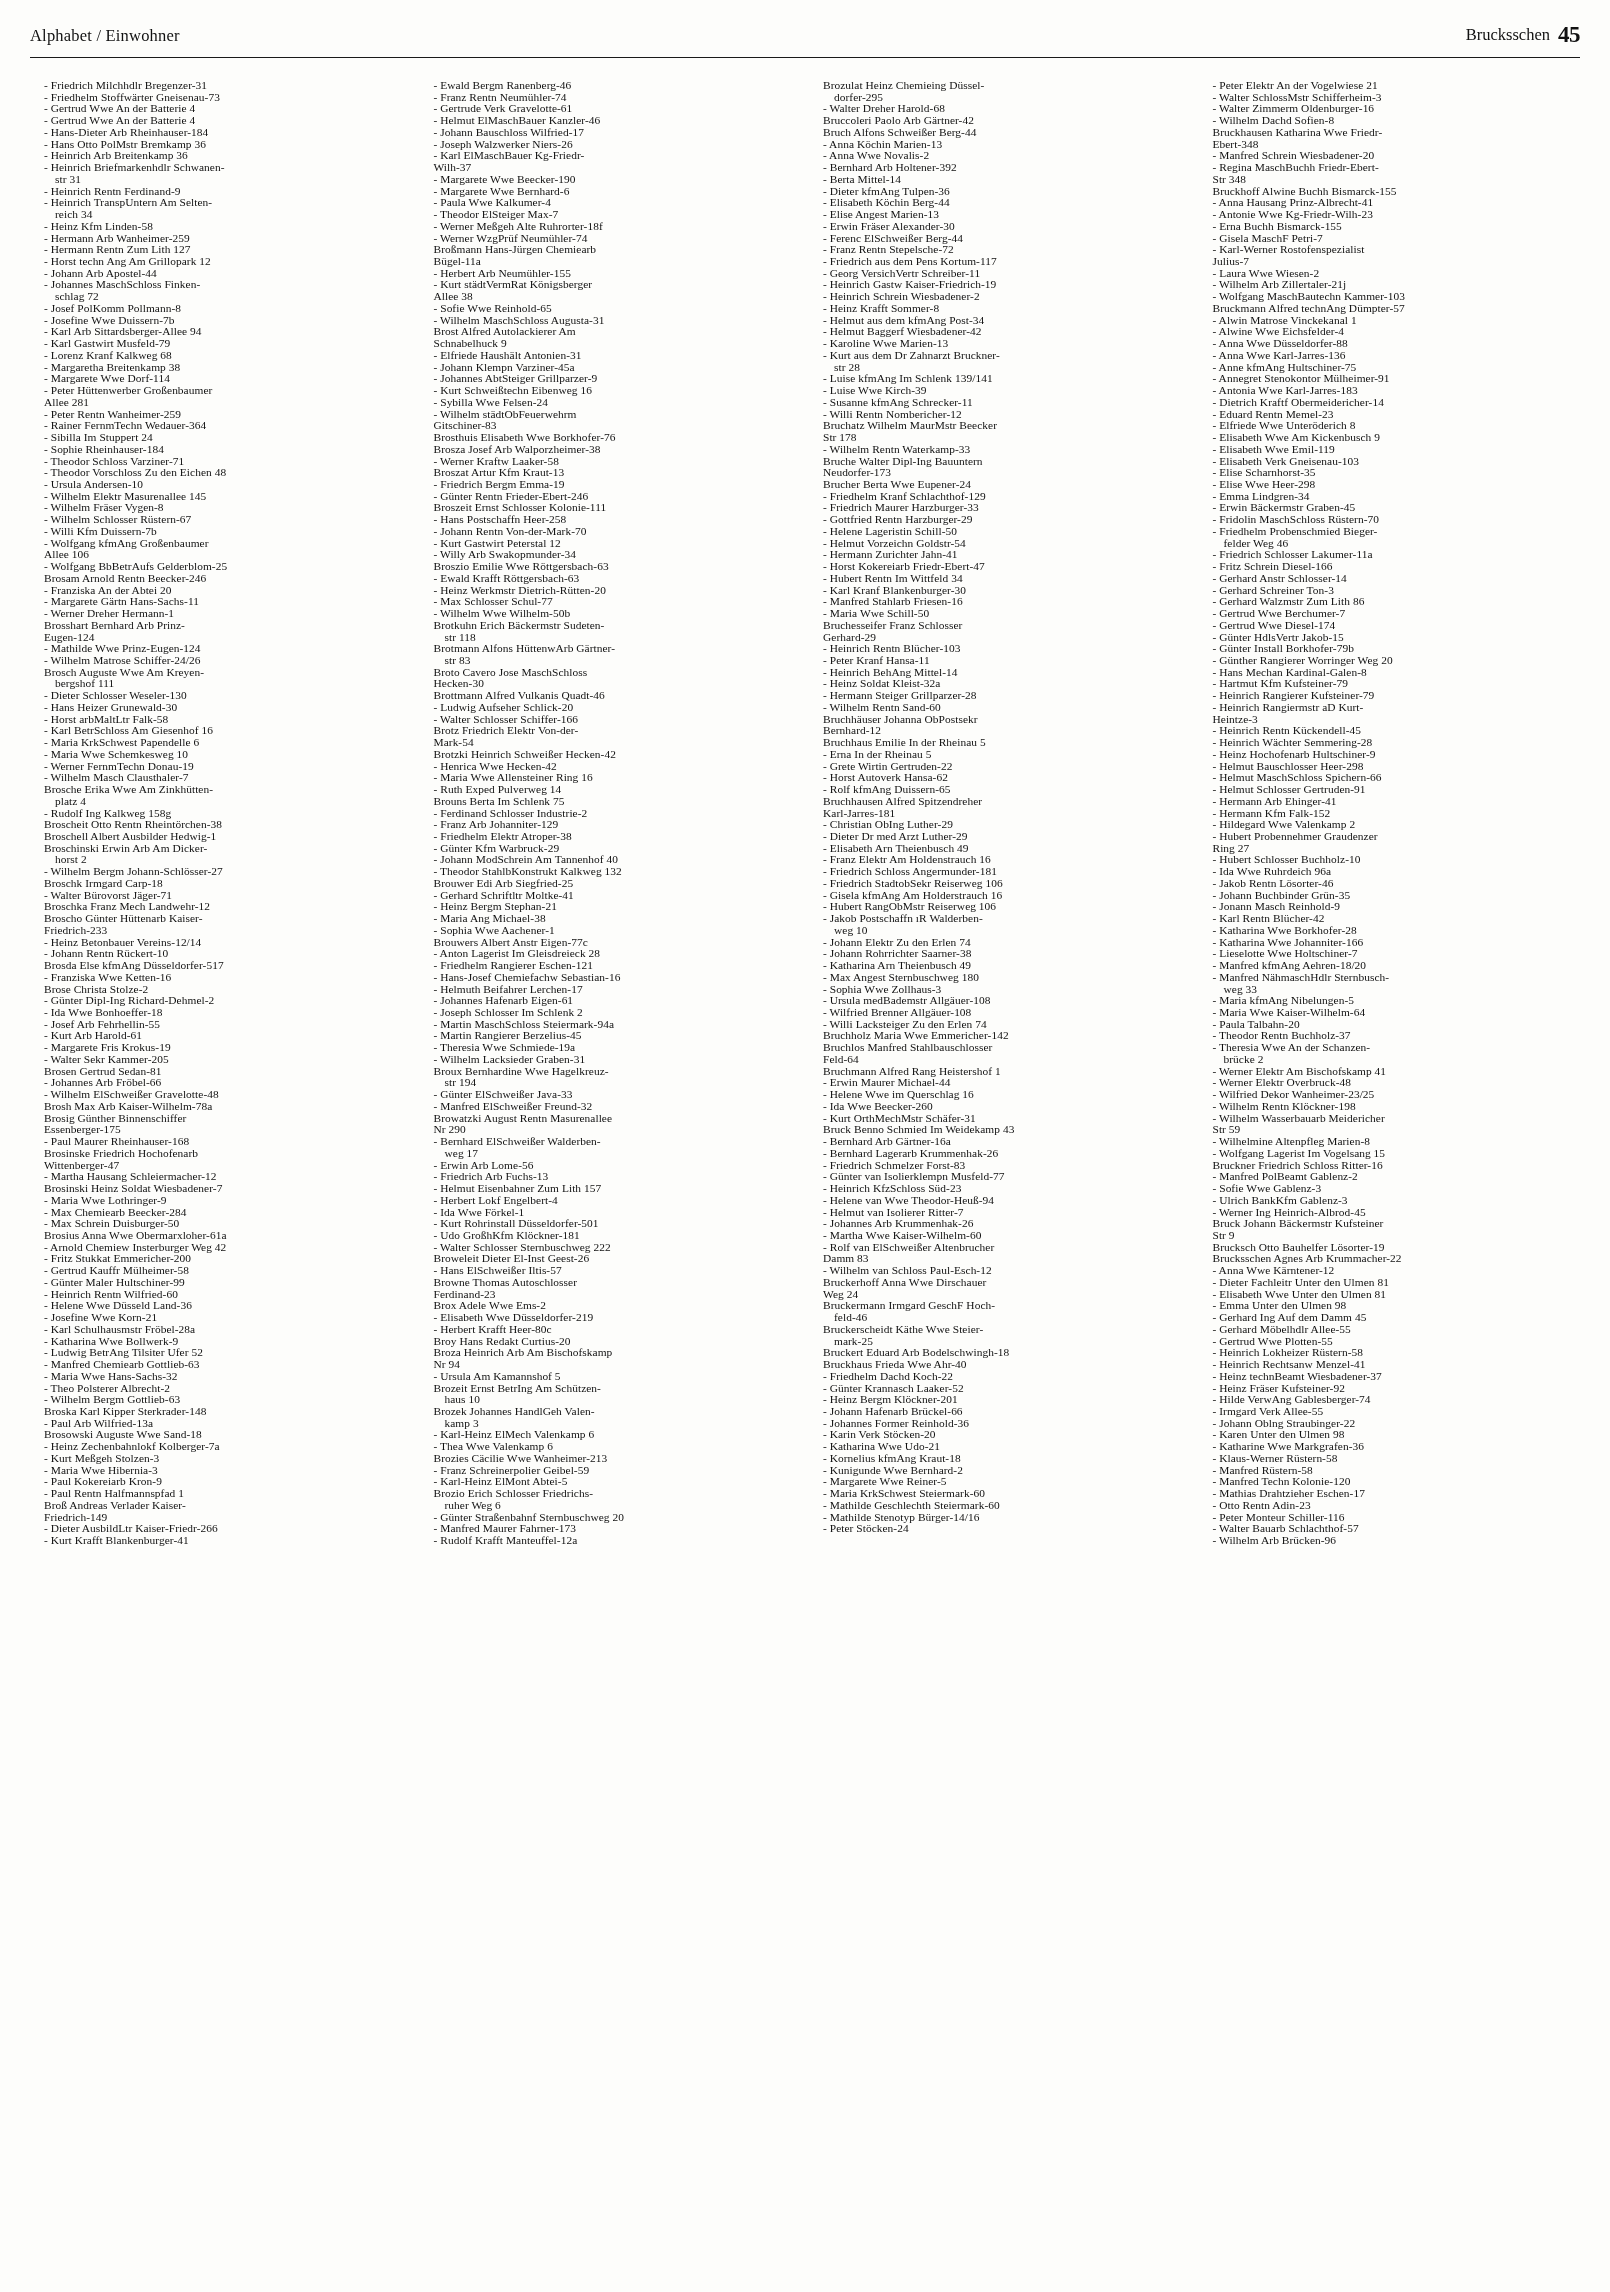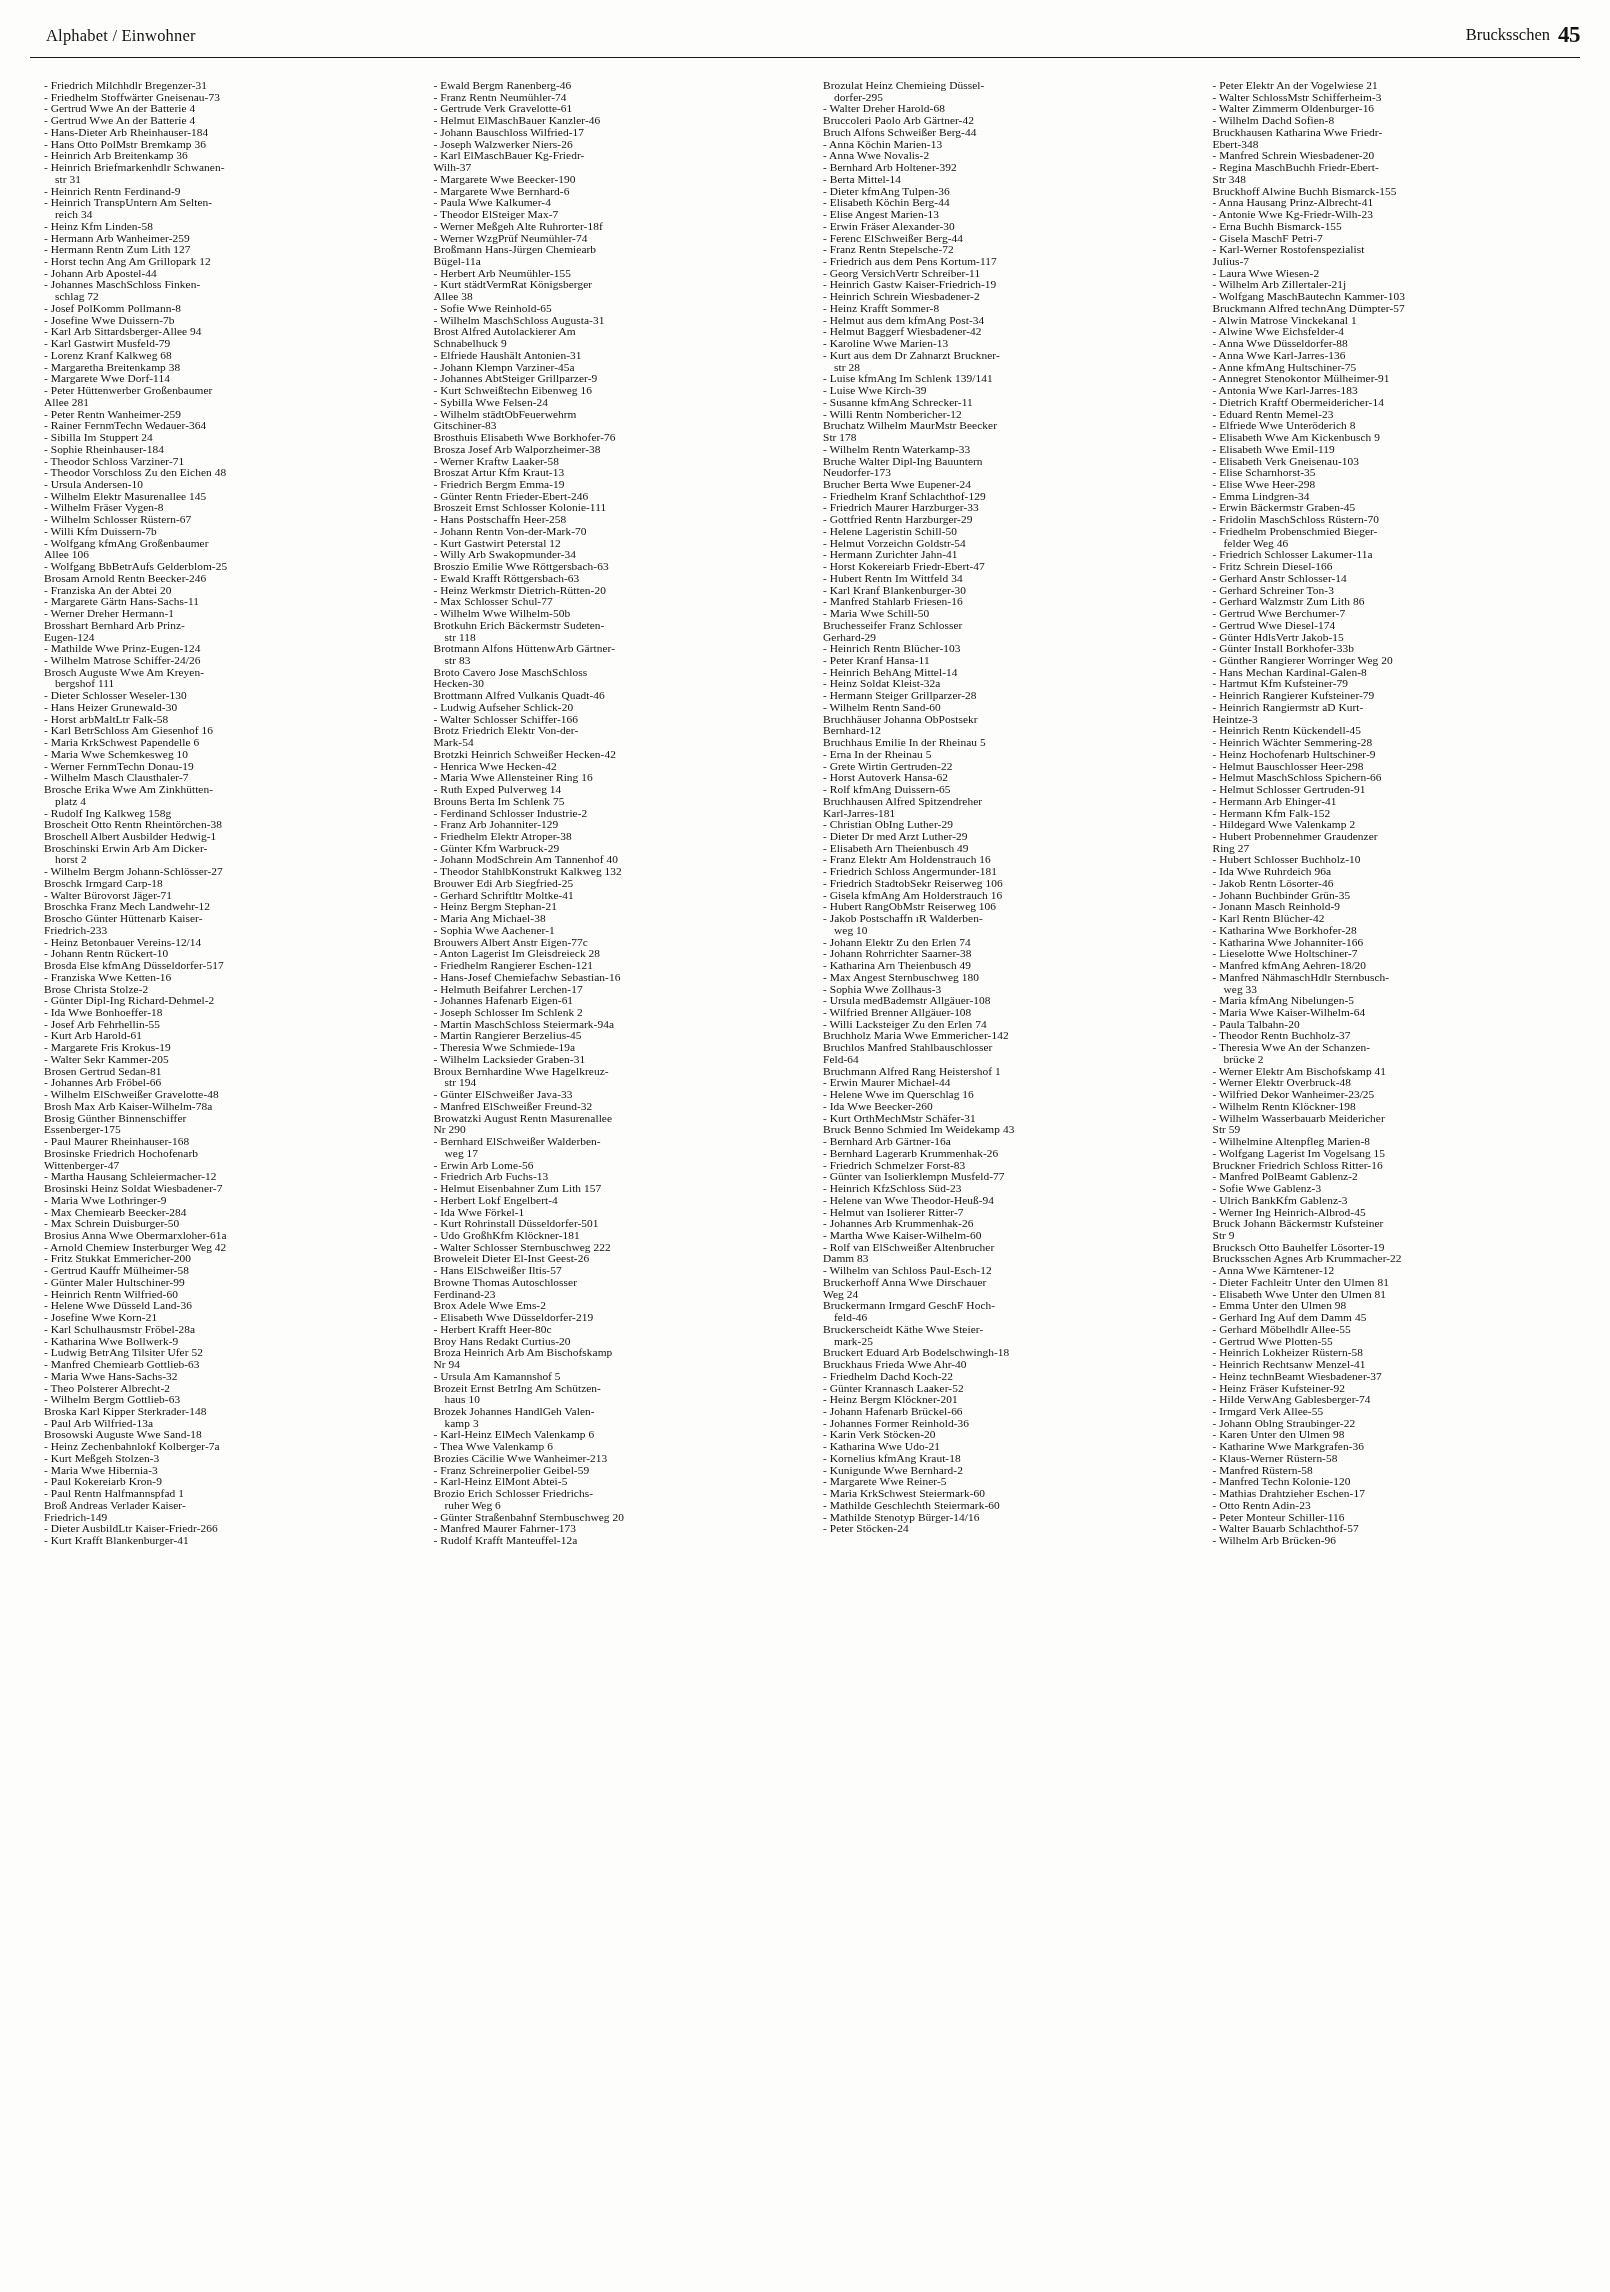--- a/index.html
+++ b/index.html
@@ -13,21 +13,21 @@
     height: 2292px;
     background: #fdfdfb;
     font-family: "Liberation Serif", serif;
     color: #111;
     overflow: hidden;
     box-sizing: border-box;
   }
   .header {
     position: absolute;
     top: 26px;
-    left: 46px;
+    left: 30px;
     right: 30px;
     height: 34px;
   }
   .header-left {
     position: absolute;
     left: 0;
     top: 0;
     font-size: 16.5px;
     letter-spacing: 0.2px;
   }
@@ -534,21 +534,21 @@
           <li class="dash">- Friedhelm Probenschmied Bieger-</li>
           <li class="cont">felder Weg 46</li>
           <li class="dash">- Friedrich Schlosser Lakumer-11a</li>
           <li class="dash">- Fritz Schrein Diesel-166</li>
           <li class="dash">- Gerhard Anstr Schlosser-14</li>
           <li class="dash">- Gerhard Schreiner Ton-3</li>
           <li class="dash">- Gerhard Walzmstr Zum Lith 86</li>
           <li class="dash">- Gertrud Wwe Berchumer-7</li>
           <li class="dash">- Gertrud Wwe Diesel-174</li>
           <li class="dash">- Günter HdlsVertr Jakob-15</li>
-          <li class="dash">- Günter Install Borkhofer-33b</li>
+          <li class="dash">- Günter Install Borkhofer-79b</li>
           <li class="dash">- Günther Rangierer Worringer Weg 20</li>
           <li class="dash">- Hans Mechan Kardinal-Galen-8</li>
           <li class="dash">- Hartmut Kfm Kufsteiner-79</li>
           <li class="dash">- Heinrich Rangierer Kufsteiner-79</li>
           <li class="dash">- Heinrich Rangiermstr aD Kurt-</li>
           <li class="nodash">Heintze-3</li>
           <li class="dash">- Heinrich Rentn Kückendell-45</li>
           <li class="dash">- Heinrich Wächter Semmering-28</li>
           <li class="dash">- Heinz Hochofenarb Hultschiner-9</li>
           <li class="dash">- Helmut Bauschlosser Heer-298</li>

